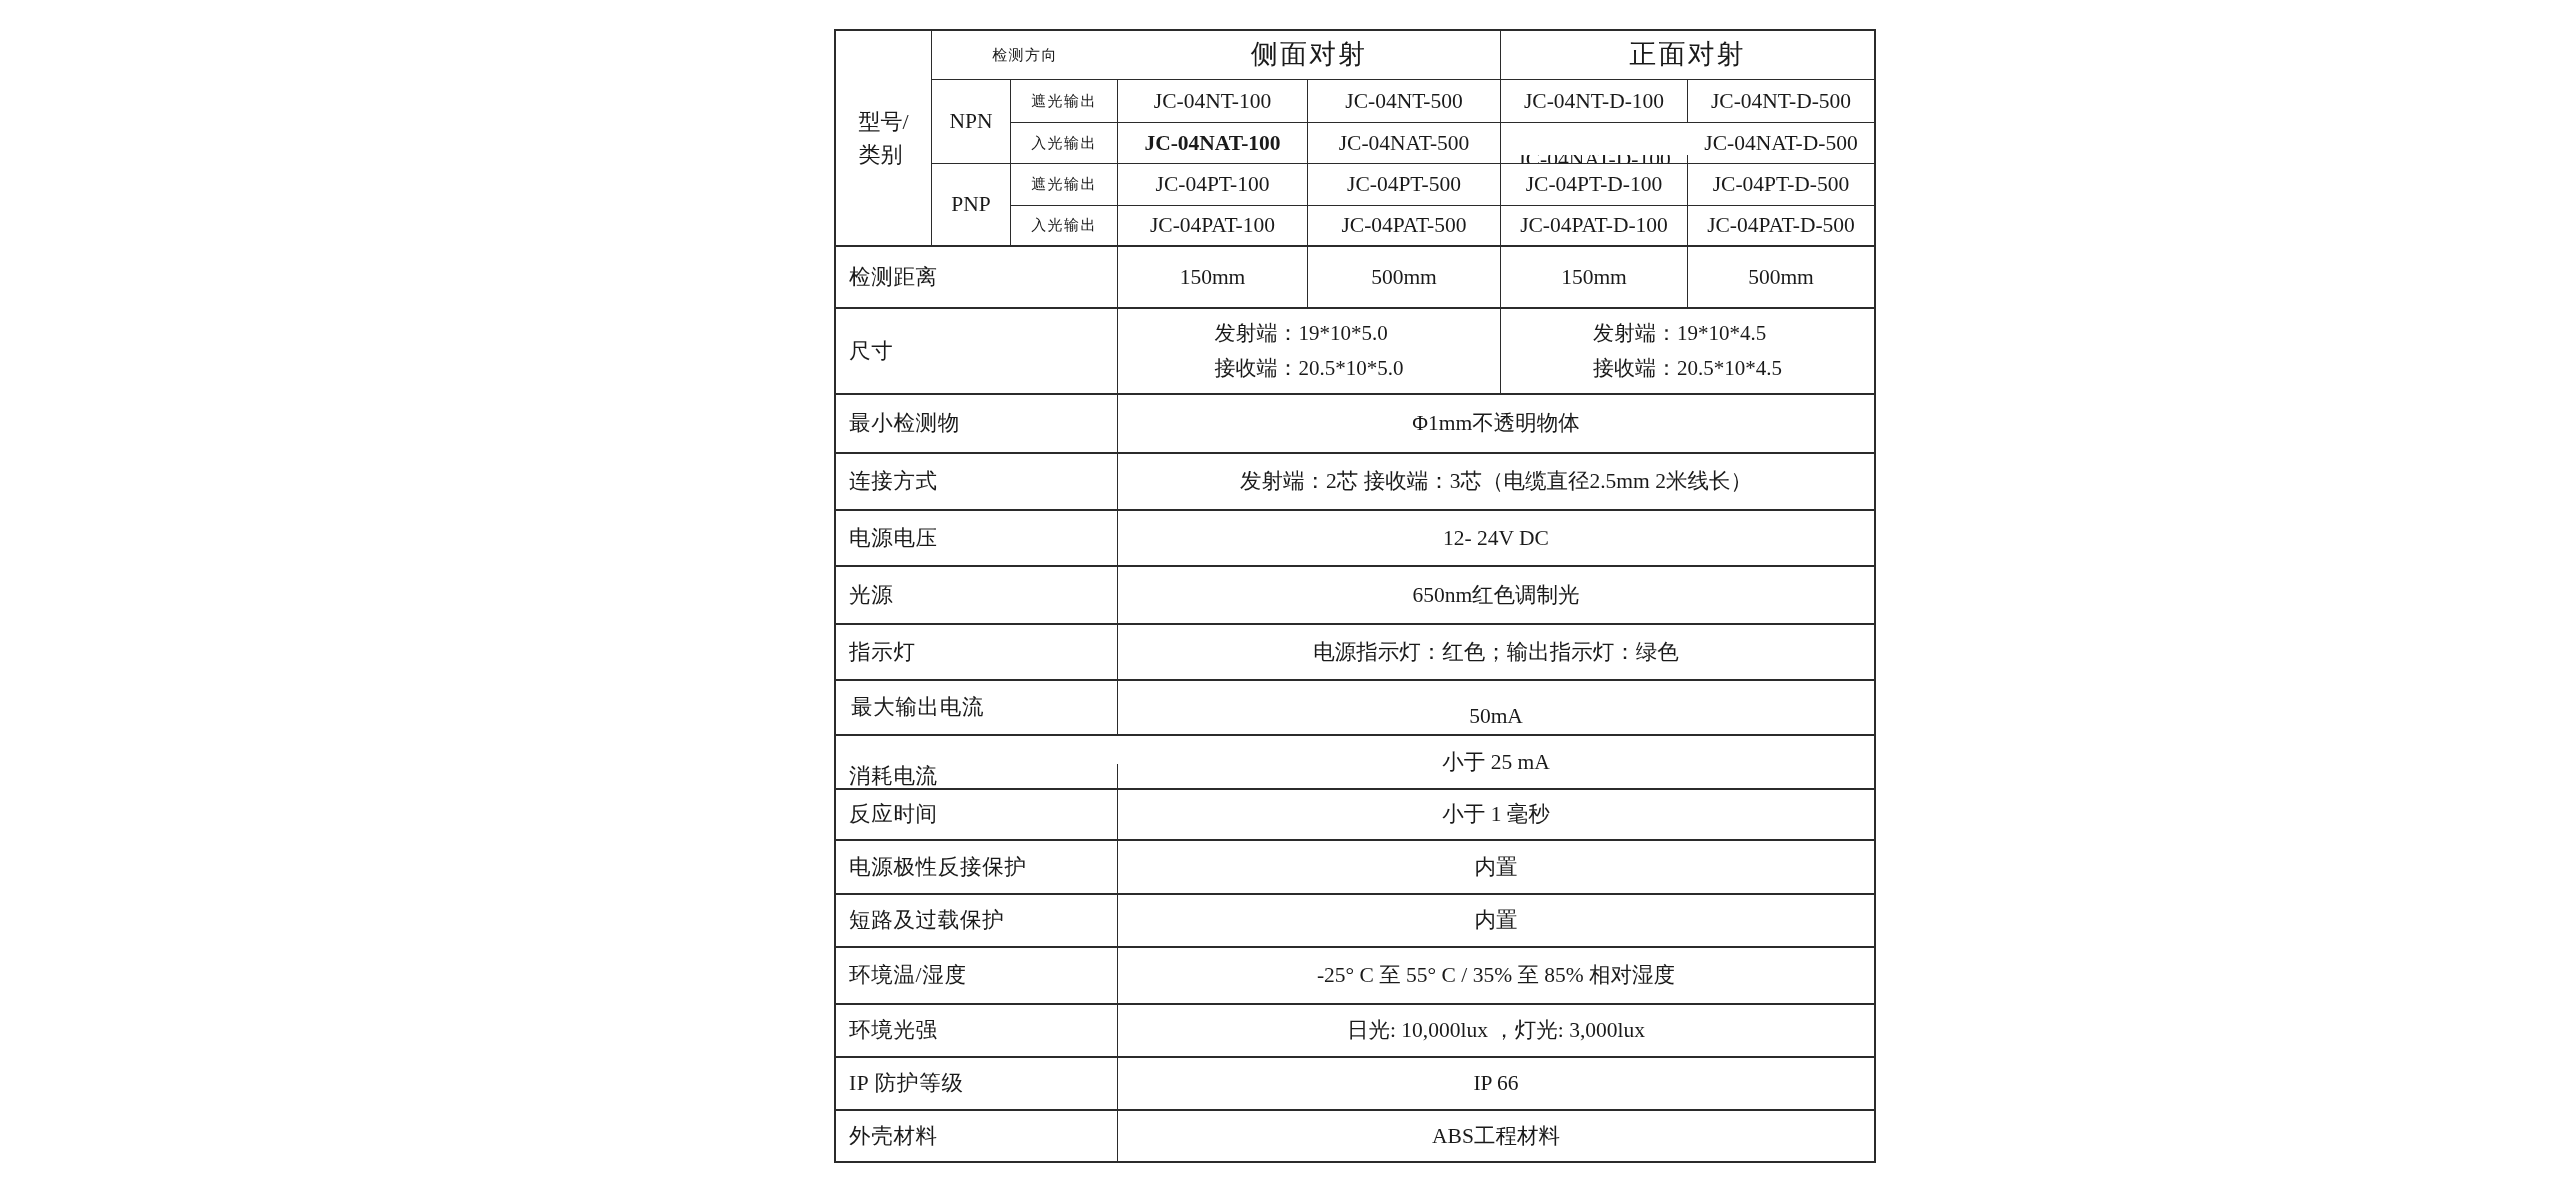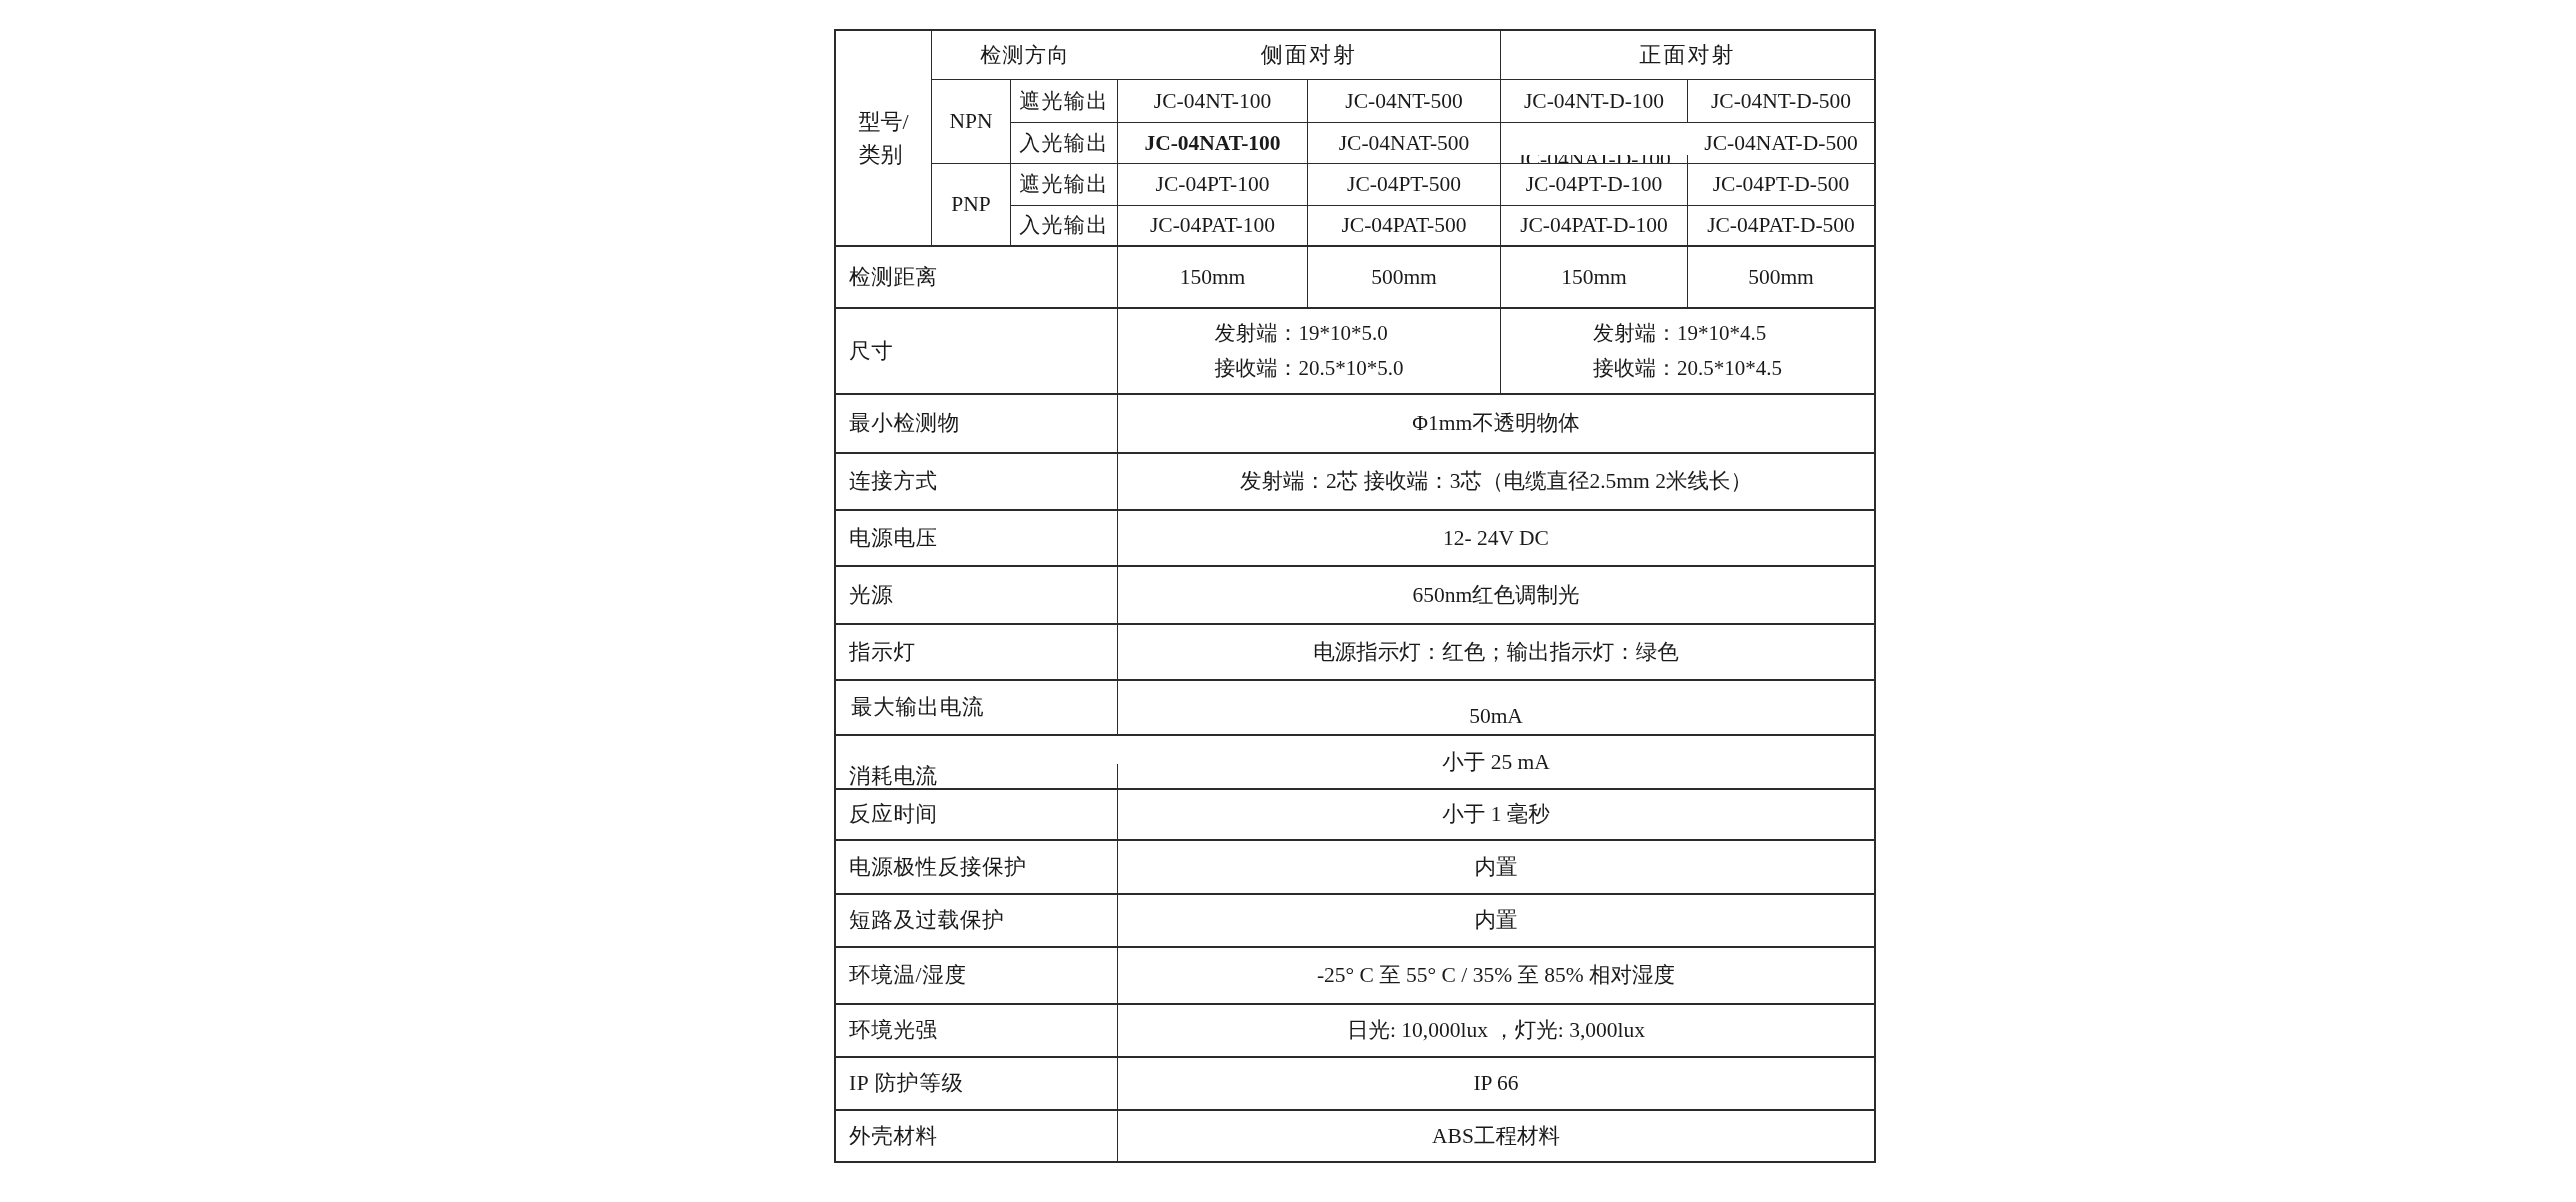--- a/index.html
+++ b/index.html
@@ -39,22 +39,22 @@
   }
   .hb{border-bottom-width:2.1px;}
   .nr{border-right:none;}
   .nb{border-bottom:none;}
   .label{
     justify-content:flex-start;
     text-align:left;
     padding-left:13px;
     letter-spacing:0.7px;
   }
-  .sm{font-size:21px;letter-spacing:1.4px;}
-  .lg{font-size:22px;letter-spacing:2.1px;text-align:right;}
+  .sm{font-size:15px;letter-spacing:1.4px;}
+  .lg{font-size:27px;letter-spacing:2.1px;text-align:right;}
   .dim-block{
     display:inline-block;
     text-align:left;
     line-height:1.65;
     font-size:21px;
     white-space:nowrap;
   }
   .dim-block span{display:block;}
   .cat-block{
     display:inline-block;

